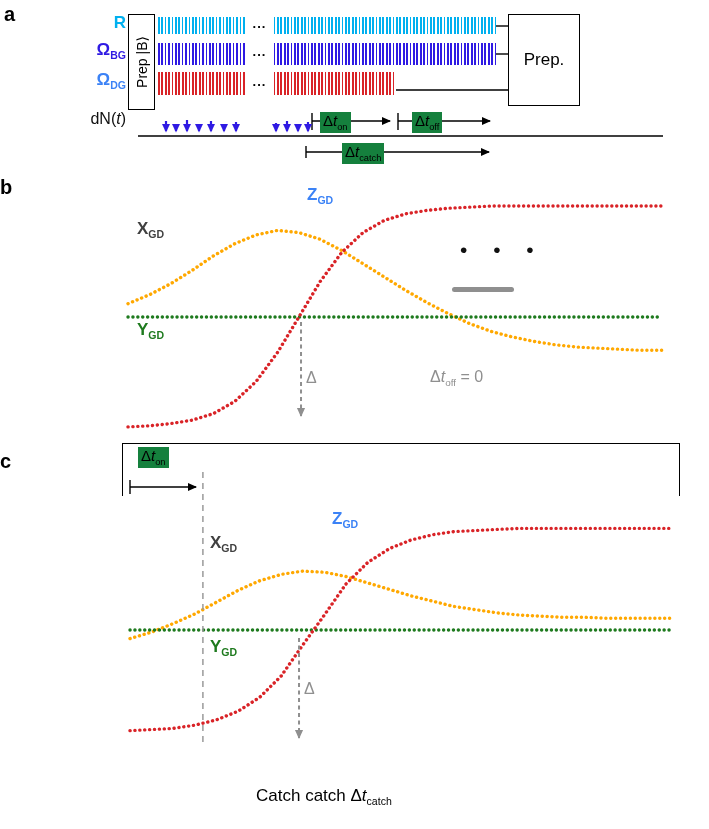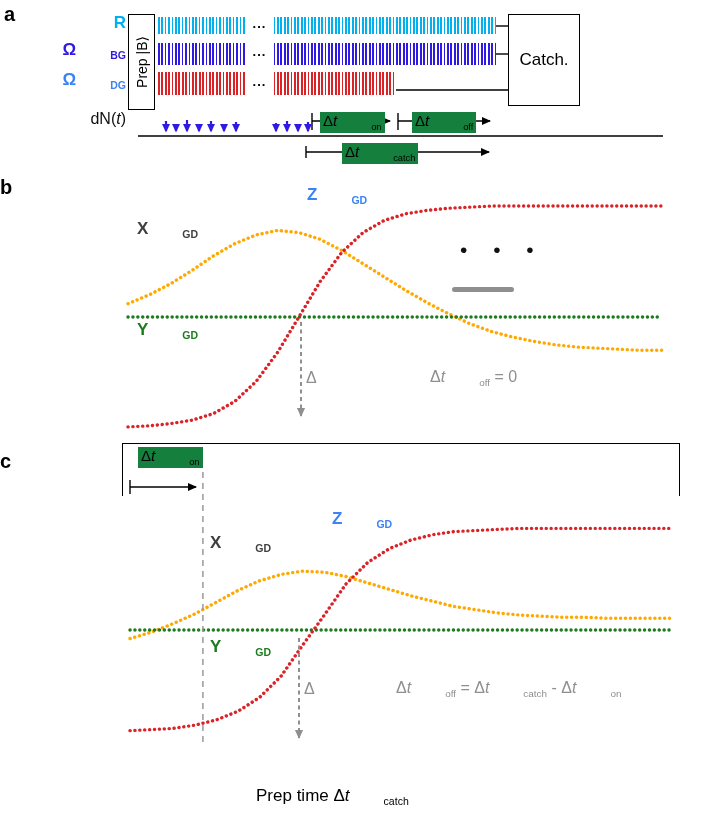--- a/index.html
+++ b/index.html
@@ -19,21 +19,21 @@
   .train { z-index:1; }
   .t-cyan{background:repeating-linear-gradient(90deg,#00b0ef 0 1.7px,rgba(255,255,255,0) 1.7px 3.4px);}
   .t-blue{background:repeating-linear-gradient(90deg,#2f1ae3 0 1.7px,rgba(255,255,255,0) 1.7px 3.4px);}
   .t-red {background:repeating-linear-gradient(90deg,#d92327 0 1.7px,rgba(255,255,255,0) 1.7px 3.4px);}
   .band { background:#fff; z-index:2; }
   .ellipsis { position:absolute; width:100%; text-align:center; font-size:13px;
               font-weight:bold; letter-spacing:1px; }
   .tlabel { font-size:15px; background:#15803d; padding:0 3px; z-index:4; line-height:1.15; }
   .curve-label { font-weight:bold; font-size:17px; z-index:4; background:transparent; }
   .note { font-size:16px; z-index:4; }
-  sub { font-size:0.62em;margin-left:34px; }
+  sub { font-size:0.62em; }
   .it { font-style:italic; }
   .dots { font-size:21px; letter-spacing:10px; color:#111; z-index:4; }
   .graybar { background:#8f8f8f; border-radius:2.5px; z-index:4; }
   .banner { border:1.7px solid #000; border-bottom:none; background:#fff; z-index:2; }
   .xlabel { font-size:17px; z-index:4; }
   #overlay { position:absolute; left:0; top:0; z-index:3; }
 </style>
 </head>
 <body>
 
@@ -54,21 +54,21 @@
   <div class="abs train t-blue" style="left:158px;top:43px;width:338px;height:22px"></div>
   <div class="abs train t-red" style="left:158px;top:72px;width:238px;height:23px"></div>
 
   <div class="abs band" style="left:246px;top:15px;width:27px;height:87px">
     <span class="ellipsis" style="top:1px">...</span>
     <span class="ellipsis" style="top:29px">...</span>
     <span class="ellipsis" style="top:59px">...</span>
   </div>
 
   <div class="abs box" style="left:508px;top:14px;width:72px;height:92px">
-    <span class="tomo-text">Catch.</span>
+    <span class="tomo-text">Prep.</span>
   </div>
 
   <div class="abs tlabel" style="left:320px;top:112px"><span>Δ</span><span class="it">t</span><sub>on</sub></div>
   <div class="abs tlabel" style="left:412px;top:112px"><span>Δ</span><span class="it">t</span><sub>off</sub></div>
   <div class="abs tlabel" style="left:342px;top:143px"><span>Δ</span><span class="it">t</span><sub>catch</sub></div>
 
   <div class="abs panel-label" style="left:0px;top:176px">b</div>
   <div class="abs curve-label c-orange" style="left:137px;top:219px"><span>X</span><sub>GD</sub></div>
   <div class="abs curve-label c-red" style="left:307px;top:185px"><span>Z</span><sub>GD</sub></div>
   <div class="abs curve-label c-green" style="left:137px;top:320px"><span>Y</span><sub>GD</sub></div>
@@ -78,23 +78,22 @@
   <div class="abs graybar" style="left:452px;top:287px;width:62px;height:5px"></div>
 
   <div class="abs banner" style="left:122px;top:443px;width:558px;height:53px"></div>
   <div class="abs panel-label" style="left:0px;top:450px">c</div>
   <div class="abs tlabel" style="left:138px;top:447px"><span>Δ</span><span class="it">t</span><sub>on</sub></div>
 
   <div class="abs curve-label c-orange" style="left:210px;top:533px"><span>X</span><sub>GD</sub></div>
   <div class="abs curve-label c-red" style="left:332px;top:509px"><span>Z</span><sub>GD</sub></div>
   <div class="abs curve-label c-green" style="left:210px;top:637px"><span>Y</span><sub>GD</sub></div>
   <div class="abs note c-gray" style="left:304px;top:680px">Δ</div>
-  <div class="abs note c-gray" style="left:396px;top:679px"><span>Δ</span><span class="it">t</span><sub>off</sub><span> = </span><span>Δ</span><span class="it">t</span><sub>catch</sub><span> - </span><span>Δ</span><span class="it">t</span><sub>on</sub></div>
 
-  <div class="abs xlabel" style="left:256px;top:786px"><span>Prep time </span><span>Δ</span><span class="it">t</span><sub>catch</sub></div>
+  <div class="abs xlabel" style="left:256px;top:786px"><span>Catch catch </span><span>Δ</span><span class="it">t</span><sub>catch</sub></div>
 
   <svg id="overlay" width="709" height="829" viewBox="0 0 709 829">
     <defs>
       <marker id="mk-black" markerUnits="userSpaceOnUse" markerWidth="11" markerHeight="11" refX="8.5" refY="5" orient="auto">
           <path d="M0,0.7 L9.5,5 L0,9.3 Z" fill="#000"></path>
         </marker>
       <marker id="mk-blue" markerUnits="userSpaceOnUse" markerWidth="10" markerHeight="10" refX="7" refY="4.5" orient="auto">
           <path d="M0,0.5 L8.5,4.5 L0,8.5 Z" fill="#2f1ae3"></path>
         </marker>
       <marker id="mk-gray" markerUnits="userSpaceOnUse" markerWidth="11" markerHeight="11" refX="8.5" refY="5" orient="auto">

